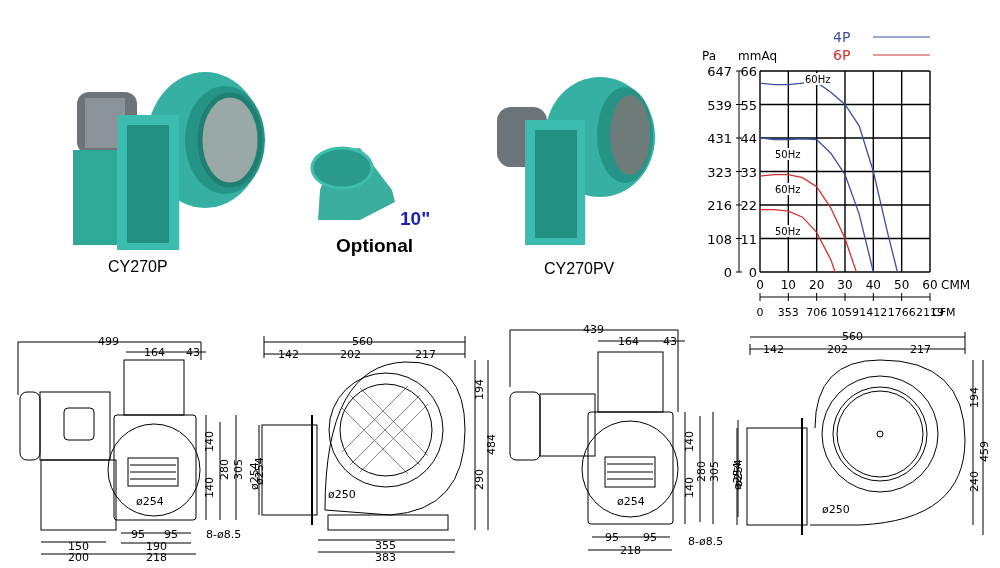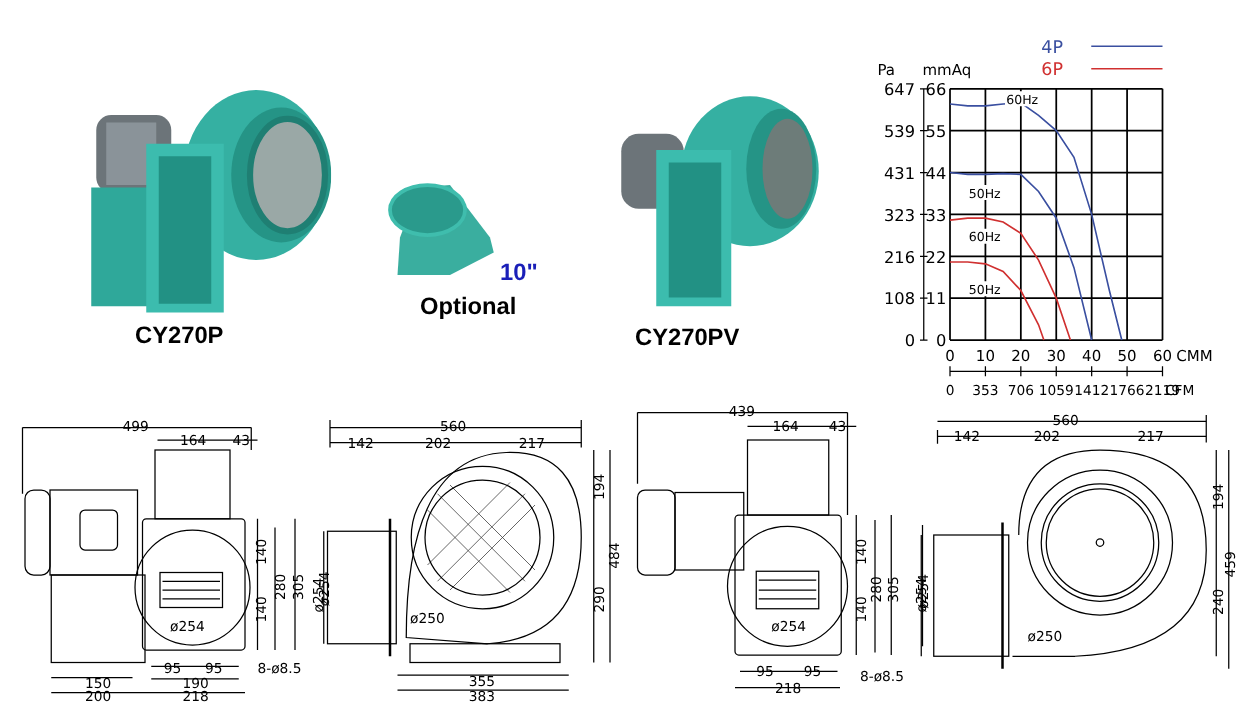--- a/index.html
+++ b/index.html
@@ -1,18 +1,18 @@
 <!DOCTYPE html>
 <html><head>
 <meta charset="utf-8">
 <style>
   html,body{margin:0;padding:0;background:#fff;}
   body{width:1000px;height:568px;position:relative;overflow:hidden;font-family:"Liberation Sans",sans-serif;color:#000;}
   .abs{position:absolute;}
-  .model-label{font-weight:bold;font-size:19px;position:absolute;}
+  .model-label{font-weight:normal;font-size:16px;position:absolute;}
   .opt-label{font-weight:bold;font-size:19px;position:absolute;}
   .size-label{font-weight:bold;font-size:19px;color:#1a1fb8;position:absolute;}
   svg text{font-family:"DejaVu Sans",sans-serif;}
 </style>
 </head>
 <body>
 
 <div class="abs" style="left:65px;top:70px;width:200px;height:190px;">
   <svg width="200" height="190" viewBox="0 0 200 190">
     <rect x="12" y="22" width="60" height="62" rx="12" fill="#6c7479"></rect>
@@ -40,21 +40,21 @@
 <div class="abs" style="left:495px;top:75px;width:170px;height:175px;">
   <svg width="170" height="175" viewBox="0 0 170 175">
     <rect x="2" y="32" width="50" height="60" rx="14" fill="#6c7479"></rect>
     <ellipse cx="105" cy="62" rx="55" ry="60" fill="#35b0a2"></ellipse>
     <ellipse cx="130" cy="60" rx="28" ry="48" fill="#259486"></ellipse>
     <ellipse cx="135" cy="60" rx="20" ry="40" fill="#6d7c79"></ellipse>
     <rect x="30" y="45" width="60" height="125" fill="#3cbcae"></rect>
     <rect x="40" y="55" width="42" height="108" fill="#229184"></rect>
   </svg>
 </div>
-<div class="model-label" style="left:508px;top:260px;">CY270PV</div>
+<div class="model-label" style="left:544px;top:260px;">CY270PV</div>
 
 <div class="abs" style="left:688px;top:25px;width:312px;height:300px;">
   <svg width="312" height="300" viewBox="688 25 312 300" id="chart-svg">
       <line x1="760" y1="71" x2="760" y2="272" stroke="#000" stroke-width="1.4"></line>
       <text x="760" y="289" font-size="12" text-anchor="middle">0</text>
       <line x1="760" y1="293" x2="760" y2="301" stroke="#000"></line>
       <text x="760" y="316" font-size="11" text-anchor="middle">0</text>
       <line x1="788.3333333333334" y1="71" x2="788.3333333333334" y2="272" stroke="#000" stroke-width="1.4"></line>
       <text x="788.3333333333334" y="289" font-size="12" text-anchor="middle">10</text>
       <line x1="788.3333333333334" y1="293" x2="788.3333333333334" y2="301" stroke="#000"></line>

